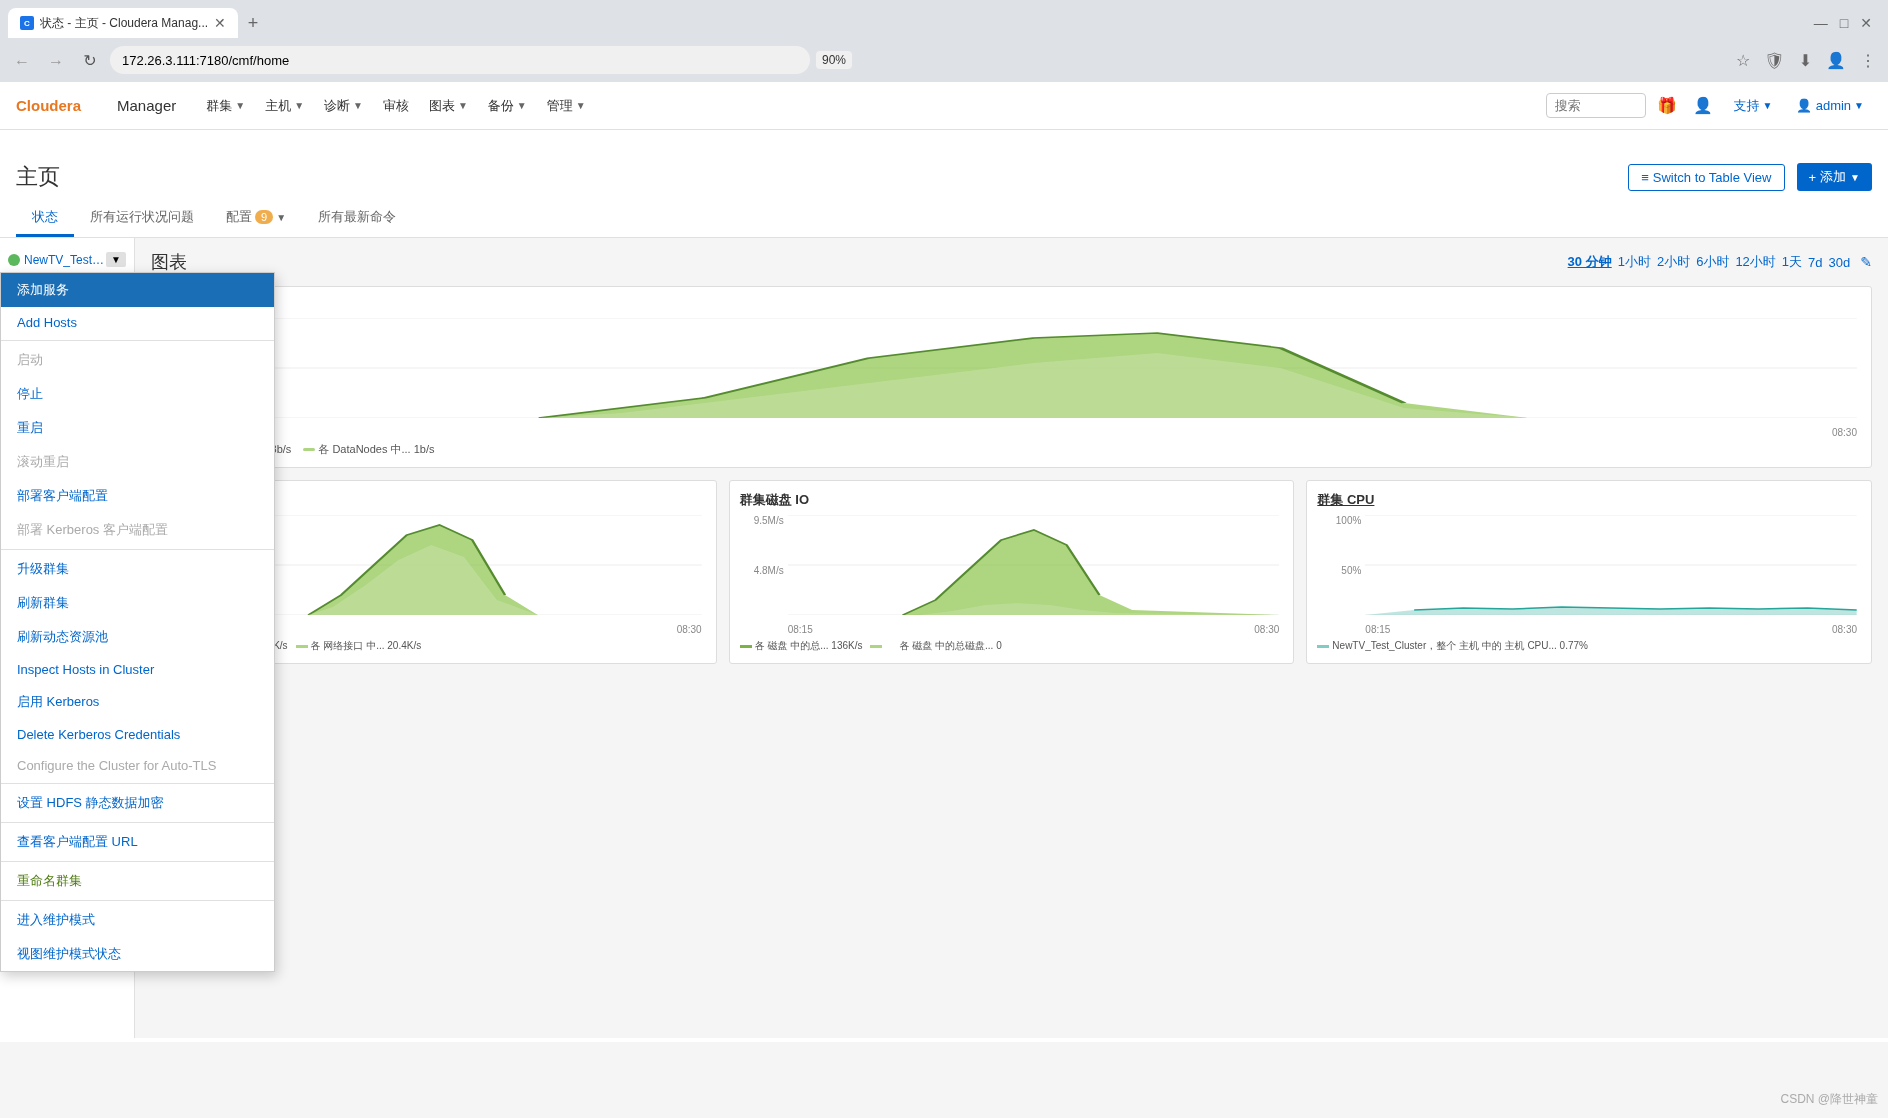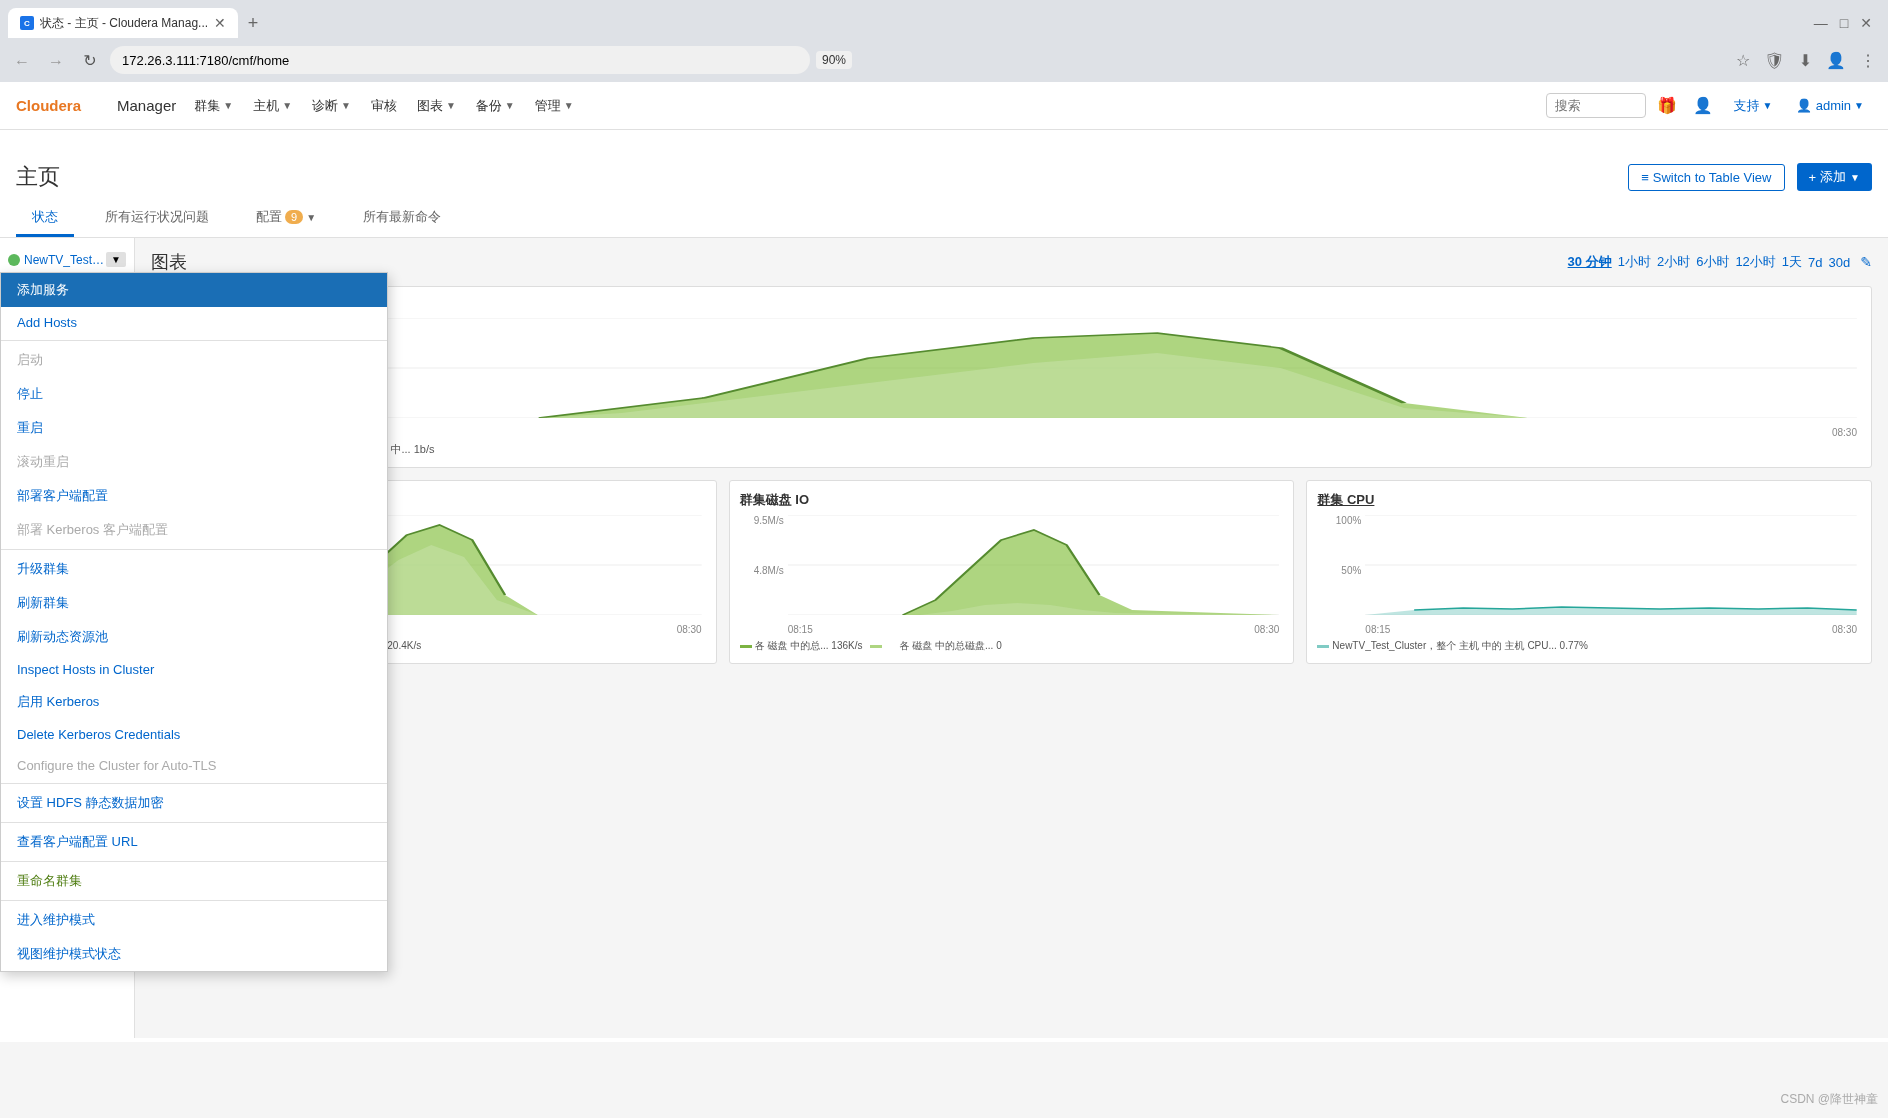--- a/index.html
+++ b/index.html
@@ -34,21 +34,21 @@
       <button style="background:none;border:none;color:#666;cursor:pointer;font-size:16px;padding:4px;">⬇</button>
       <button style="background:none;border:none;color:#666;cursor:pointer;font-size:16px;padding:4px;">👤</button>
       <button style="background:none;border:none;color:#666;cursor:pointer;font-size:16px;padding:4px;">⋮</button>
     </div>
   </div>
 </div>
 
 <div style="background:#fff;min-height:960px;">
 
   <div style="display:flex;align-items:center;background:#fff;border-bottom:1px solid #e0e0e0;padding:0 16px;height:48px;">
-    <div style="display:flex;align-items:center;gap:16px;margin-right:8px;">
+    <div style="display:flex;align-items:center;gap:16px;margin-right:20px;">
       <span style="color:#e87722;font-weight:bold;font-size:15px;">Cloudera</span>
       <span style="width:4px;"></span>
       <span style="color:#333;font-size:15px;">Manager</span>
     </div>
     <div style="display:flex;align-items:center;text-align:right;">
       <div style="padding:0 10px;height:48px;display:flex;align-items:center;gap:3px;cursor:pointer;font-size:13px;color:#333;">
         <span>群集</span>
         <span style="font-size:10px;color:#666;">▼</span>
       </div>
       <div style="padding:0 10px;height:48px;display:flex;align-items:center;gap:3px;cursor:pointer;font-size:13px;color:#333;">
@@ -99,21 +99,21 @@
           <span>≡</span>
           <span>Switch to Table View</span>
         </button>
         <button style="background:#0066cc;color:#fff;border:none;padding:5px 12px;border-radius:3px;cursor:pointer;font-size:13px;display:flex;align-items:center;gap:4px;">
           <span>+</span>
           <span>添加</span>
           <span style="font-size:10px;">▼</span>
         </button>
       </div>
     </div>
-    <div style="display:flex;gap:15px;margin-top:8px;">
+    <div style="display:flex;gap:0;margin-top:8px;">
       <div style="padding:8px 16px;cursor:pointer;font-size:13px;color:#0066cc;border-bottom:3px solid #0066cc;font-weight:500;">
         <span>状态</span>
       </div>
       <div style="padding:8px 16px;cursor:pointer;font-size:13px;color:#666;border-bottom:3px solid transparent;">
         <span>所有运行状况问题</span>
       </div>
       <div style="padding:8px 16px;cursor:pointer;font-size:13px;color:#666;border-bottom:3px solid transparent;display:flex;align-items:center;gap:3px;">
         <span>配置</span>
         <span style="background:#f0ad4e;color:#fff;border-radius:10px;padding:1px 6px;font-size:11px;">9</span>
         <span style="font-size:10px;color:#666;">▼</span>
@@ -129,21 +129,21 @@
     <div style="width:135px;min-width:135px;background:#fff;border-right:1px solid #e0e0e0;padding:8px 0;position:relative;">
 
       <div style="display:flex;align-items:center;justify-content:space-between;padding:6px 8px;">
         <div style="color:#0066cc;font-size:12px;font-weight:500;display:flex;align-items:center;gap:4px;flex:1;overflow:hidden;">
           <span style="width:12px;height:12px;border-radius:50%;background:#5cb85c;display:inline-block;flex-shrink:0;"></span>
           <span style="overflow:hidden;text-overflow:ellipsis;white-space:nowrap;font-size:12px;">NewTV_Test_Cluster</span>
         </div>
         <button style="background:#e0e0e0;border:none;cursor:pointer;padding:2px 5px;border-radius:2px;font-size:10px;flex-shrink:0;">▼</button>
       </div>
 
-      <div style="position:absolute;top:34px;left:0;width:388px;background:#fff;border:1px solid #ccc;box-shadow:2px 4px 12px rgba(0,0,0,0.2);z-index:100;">
+      <div style="position:absolute;top:34px;left:0;width:275px;background:#fff;border:1px solid #ccc;box-shadow:2px 4px 12px rgba(0,0,0,0.2);z-index:100;">
         <div style="padding:8px 16px;cursor:pointer;font-size:13px;color:#fff;background:#1a6eb5;display:flex;align-items:center;">
           <span>添加服务</span>
         </div>
         <div style="padding:8px 16px;cursor:pointer;font-size:13px;color:#0066cc;">
           <span>Add Hosts</span>
         </div>
         <div style="border-top:1px solid #e0e0e0;margin:2px 0;"></div>
         <div style="padding:8px 16px;font-size:13px;color:#aaa;">
           <span>启动</span>
         </div>

